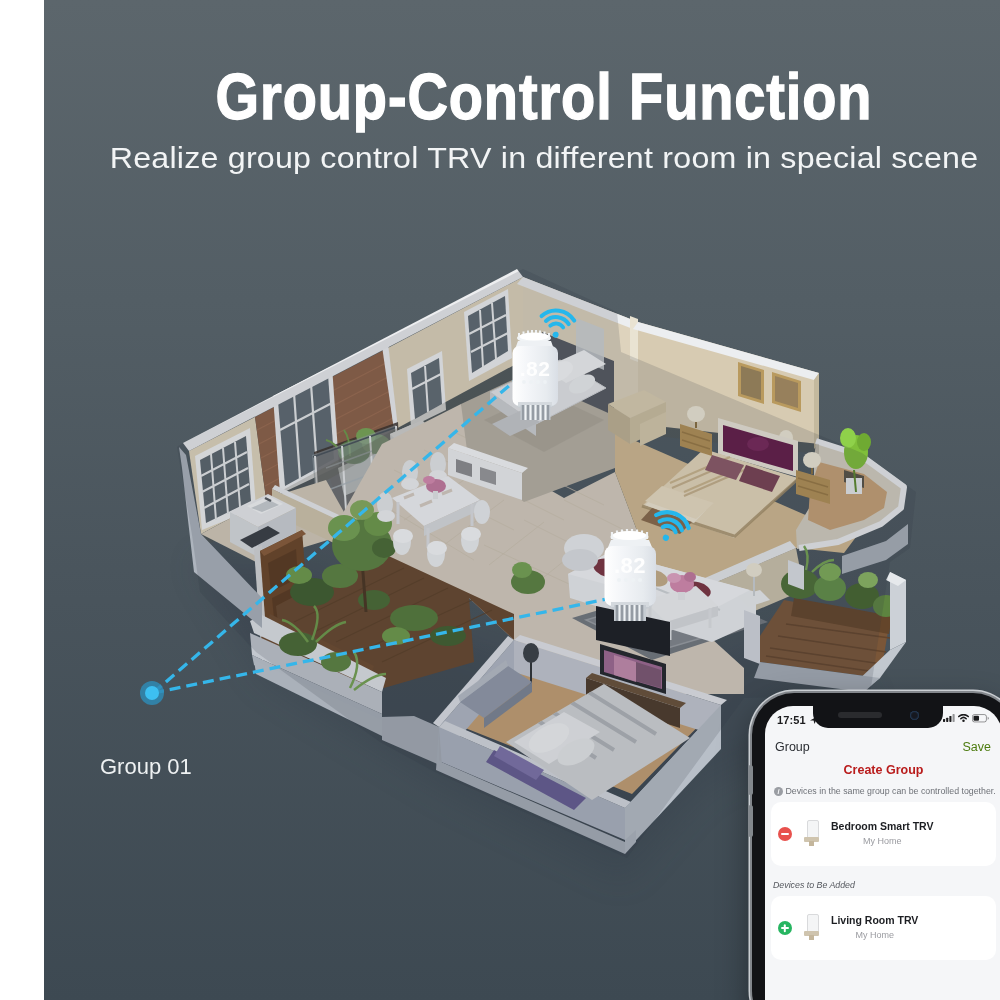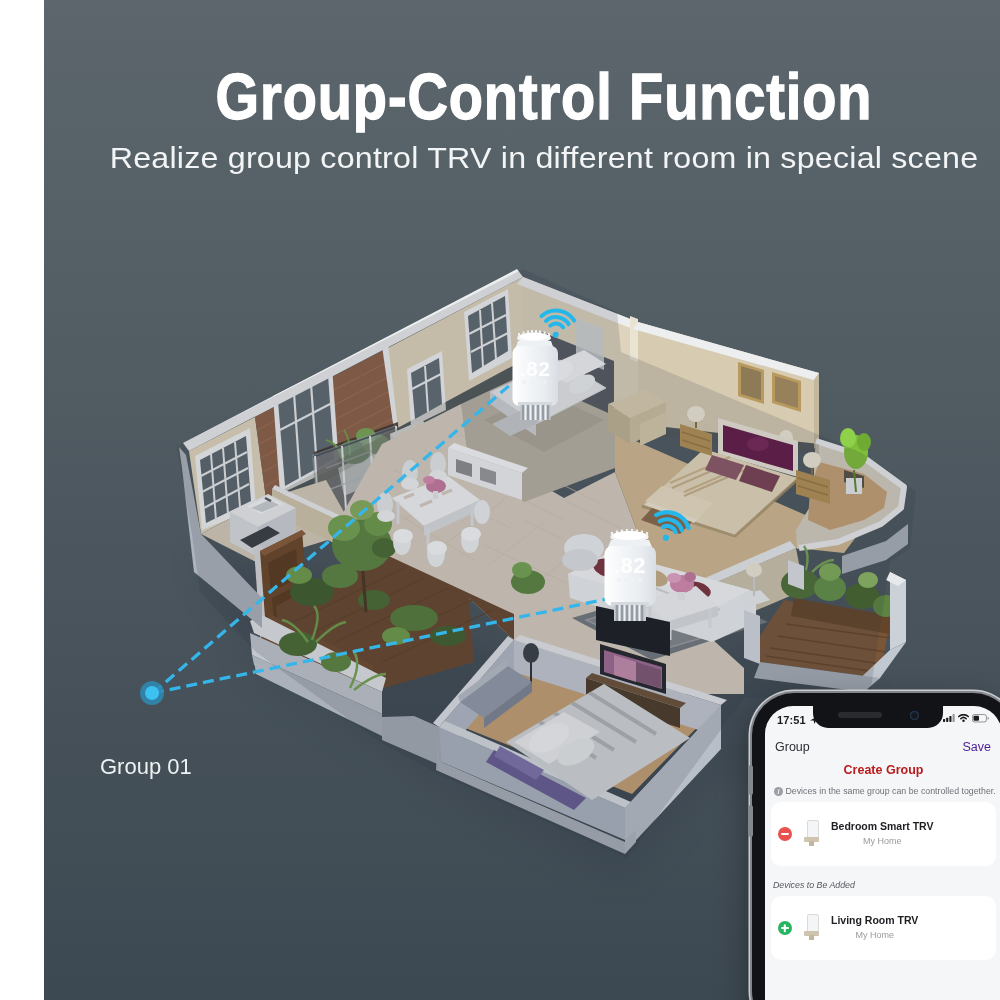--- a/index.html
+++ b/index.html
@@ -7,21 +7,21 @@
   .stage{position:relative;width:1000px;height:1000px;background:linear-gradient(180deg,#5c666c 0%,#535e65 30%,#49545c 60%,#3d4952 100%);overflow:hidden;margin-left:44px;}
   .title{position:absolute;left:0;top:60px;width:1000px;text-align:center;color:#fff;font-weight:bold;font-size:64px;letter-spacing:1px;transform:scaleX(0.875);-webkit-text-stroke:1.3px #ffffff;}
   .subtitle{position:absolute;left:0;top:142px;width:1000px;text-align:center;color:#f2f4f5;font-weight:400;font-size:29px;letter-spacing:0.2px;transform:scaleX(1.11);}
   .group01{position:absolute;left:56px;top:754px;color:#eef1f2;font-size:22px;}
   .phone{position:absolute;left:708px;top:693px;width:263px;height:340px;background:#121316;border-radius:42px;box-shadow:0 0 0 2px #83878c,0 0 0 3.5px #caced2,0 14px 34px rgba(0,0,0,0.45);}
   .screen{position:absolute;left:13px;top:13px;width:237px;height:330px;background:#f5f6f8;border-radius:28px 28px 0 0;overflow:hidden;}
   .notch{position:absolute;left:48px;top:-1px;width:130px;height:23px;background:#121316;border-radius:0 0 15px 15px;}
   .ptime{position:absolute;left:12px;top:8px;font-size:11px;font-weight:bold;color:#1c1c1e;letter-spacing:0.1px;}
   .picons{position:absolute;right:13px;top:8px;display:flex;gap:3px;align-items:center;}
   .pcancel{position:absolute;left:10px;top:34px;font-size:12.5px;color:#2b2e33;}
-  .psave{position:absolute;right:11px;top:34px;font-size:12.5px;color:#4c1d95;}
+  .psave{position:absolute;right:11px;top:34px;font-size:12.5px;color:#4d7c0f;}
   .pstitle{position:absolute;left:0;top:57px;width:100%;text-align:center;font-size:12.5px;font-weight:bold;color:#b91c1c;}
   .pinfo{position:absolute;left:9px;top:80px;font-size:8.8px;color:#6e7177;white-space:nowrap;}
   .pii{display:inline-block;width:9px;height:9px;border-radius:50%;background:#9a9da3;color:#f5f6f8;font-size:7px;text-align:center;line-height:9px;font-style:italic;font-weight:bold;}
   .pcard{position:absolute;left:6px;width:225px;height:64px;background:#ffffff;border-radius:10px;}
   .pminus{position:absolute;left:7px;top:25px;width:14px;height:14px;border-radius:50%;background:#e8514d;}
   .pminus span{position:absolute;left:3.2px;top:6px;width:7.6px;height:2px;background:#fff;border-radius:1px;}
   .pplus{position:absolute;left:7px;top:25px;width:14px;height:14px;border-radius:50%;background:#27b561;}
   .pplus span{position:absolute;left:3.2px;top:6px;width:7.6px;height:2px;background:#fff;border-radius:1px;}
   .pplus span.v{transform:rotate(90deg);}
   .pthumb{position:absolute;left:33px;top:18px;width:15px;height:27px;}

